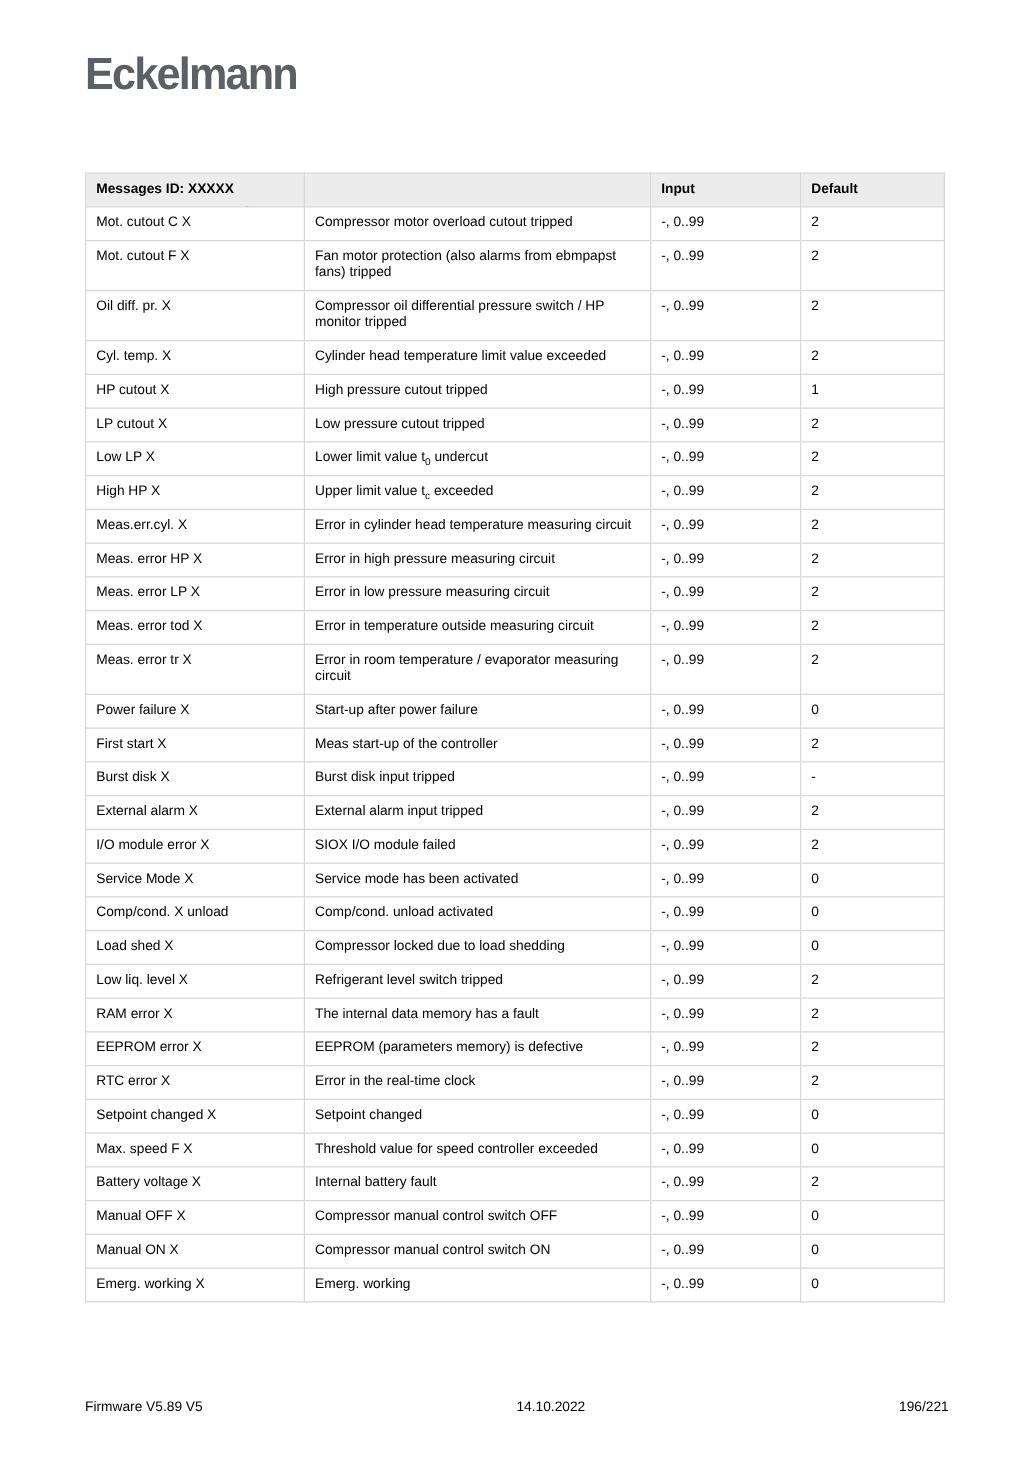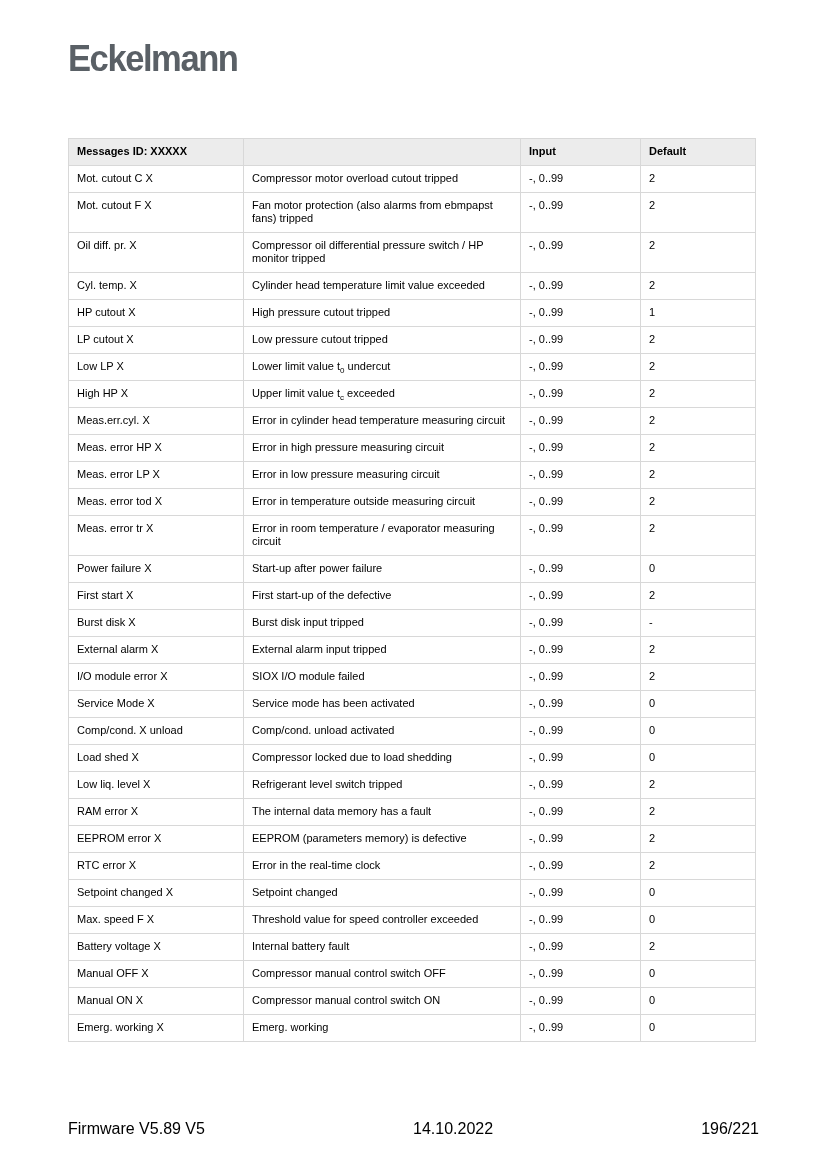--- a/index.html
+++ b/index.html
@@ -64,21 +64,21 @@
     font-size: 8px;
     line-height: 0;
   }
   .footer {
     position: absolute;
     left: 68px;
     width: 691px;
     top: 1120px;
     display: flex;
     justify-content: space-between;
-    font-size: 16px;
+    font-size: 11px;
     color: #000000;
   }
 </style>
 </head>
 <body>
 
 <div class="page">
 
   <div class="logo">Eckelmann</div>
 
@@ -181,21 +181,21 @@
     <td>2</td>
   </tr>
         <tr>
     <td>Power failure X</td>
     <td>Start-up after power failure</td>
     <td>-, 0..99</td>
     <td>0</td>
   </tr>
         <tr>
     <td>First start X</td>
-    <td>First start-up of the defective</td>
+    <td>Meas start-up of the controller</td>
     <td>-, 0..99</td>
     <td>2</td>
   </tr>
         <tr>
     <td>Burst disk X</td>
     <td>Burst disk input tripped</td>
     <td>-, 0..99</td>
     <td>-</td>
   </tr>
         <tr>

